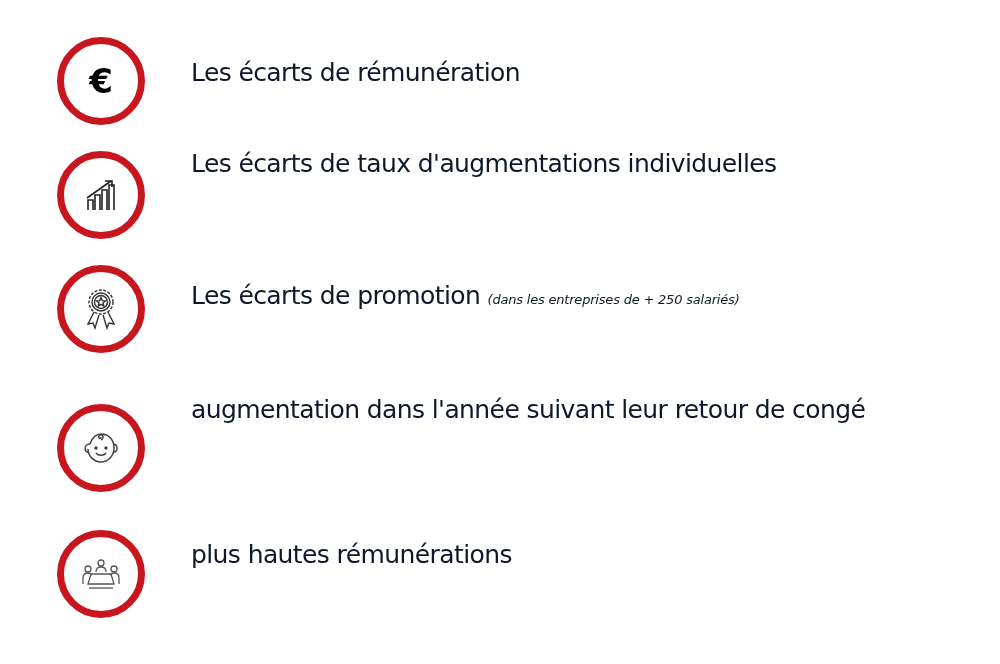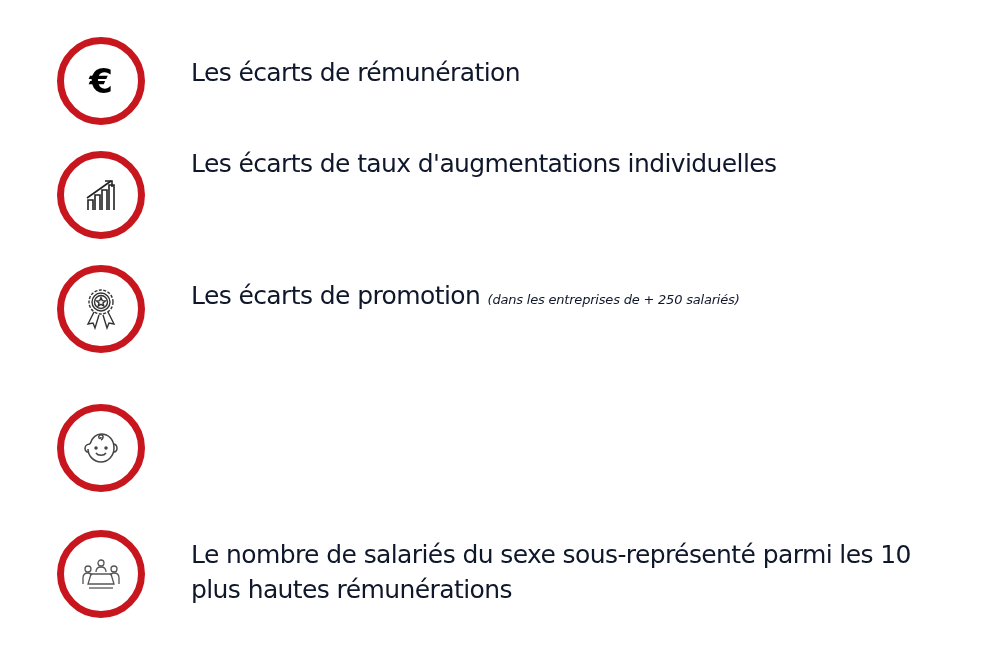--- a/index.html
+++ b/index.html
@@ -105,33 +105,33 @@
       <path d="M7 12 C9 5 14 2 18 2 C26 2 31 8 31 16 C31 24 25 30 18 30 C11 30 5 24 5 17"></path>
       <path d="M7 12 C4 12 2 14 2 16.5 C2 19 4 20.5 6 20"></path>
       <path d="M30 12 C33 12 34 14 34 16.5 C34 19 32 20.5 30 20"></path>
       <path d="M18 8 C20 7 21 4 19 3 C17 2 15 4 16 6 C17 7 18 6 18 5"></path>
       <circle cx="13" cy="16" r="1" fill="#444"></circle>
       <circle cx="23" cy="16" r="1" fill="#444"></circle>
       <path d="M13 21 C15 24 21 24 23 21"></path>
     </svg>
   </div>
   <div class="text" style="top:392px;">
+    <div>augmentation dans l'année suivant leur retour de congé</div>
   </div>
 </div>
 
 <div class="item" style="top:0;">
   <div class="circle" style="top:530px;">
     <svg width="44" height="32" viewBox="0 0 44 32" fill="none" stroke="#555" stroke-width="1.3">
       <circle cx="22" cy="5" r="3"></circle>
       <path d="M17 14 C17 10 19 9 22 9 C25 9 27 10 27 14"></path>
       <circle cx="9" cy="11" r="3"></circle>
       <path d="M4 26 V20 C4 16 6 15 9 15 C11 15 12 16 13 17"></path>
       <circle cx="35" cy="11" r="3"></circle>
       <path d="M40 26 V20 C40 16 38 15 35 15 C33 15 32 16 31 17"></path>
       <path d="M12 16 H32 L35 26 H9 Z"></path>
       <path d="M10 30 H34"></path>
     </svg>
   </div>
   <div class="text" style="top:537px;">
-    <div>Le nombre de salariés du sexe sous-représenté parmi les 10</div>
     <div>plus hautes rémunérations</div>
   </div>
 </div>
 
 </body></html>

